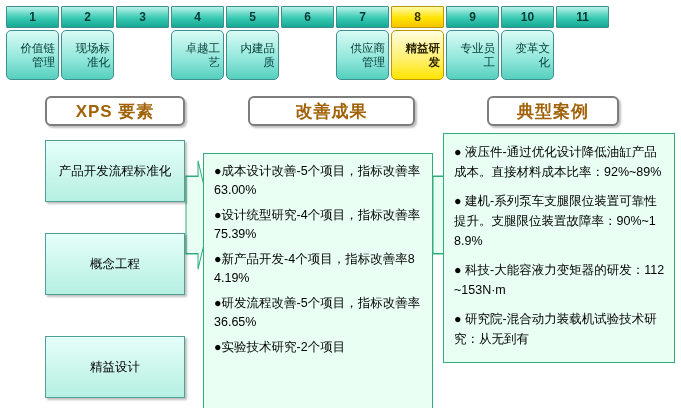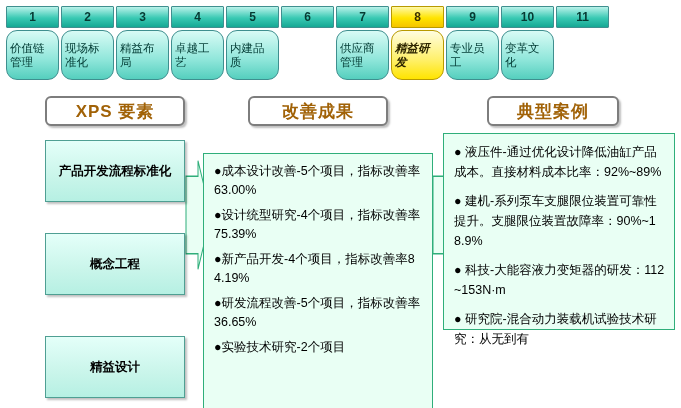--- a/index.html
+++ b/index.html
@@ -49,93 +49,92 @@
   .chain-label {
     height: 50px;
     border: 1px solid #3f8f8f;
     background: linear-gradient(#d8fbf5, #8fe6da 60%, #55cfbe);
     color: #003a33;
     font-size: 11.5px;
     line-height: 14px;
     display: flex;
     align-items: center;
     justify-content: center;
-    text-align: left;
+    text-align: right;
     padding: 0 3px;
     box-sizing: border-box;
-    border-radius: 11px;
+    border-radius: 5px;
   }
   .chain-col.highlight .chain-num {
     background: linear-gradient(#fff9a8, #ffe400 55%, #f5c400);
     border-color: #b89a00;
     color: #3a3000;
   }
   .chain-col.highlight .chain-label {
     background: linear-gradient(#fffde0, #fff06a 60%, #ffe400);
     border-color: #b89a00;
     color: #2e2600;
     font-weight: bold;
-    font-style: italic;
   }
 
   
   .hdr {
     position: absolute;
     height: 30px;
     background: #ffffff;
     border: 2px solid #7d7d7d;
     border-radius: 6px;
     display: flex;
     align-items: center;
     justify-content: center;
     font-size: 17px;
     font-weight: bold;
     color: #a16207;
     letter-spacing: 1px;
     box-shadow: 2px 2px 2px rgba(0,0,0,0.25);
     box-sizing: border-box;
   }
   #hdr-xps { left: 45px;  top: 96px; width: 140px; }
-  #hdr-res { left: 248px; top: 96px; width: 140px; text-align: right; }
+  #hdr-res { left: 248px; top: 96px; width: 167px; text-align: right; }
   #hdr-case{ left: 487px; top: 96px; width: 132px; }
 
   
   .leftbox {
     position: absolute;
     left: 45px;
     width: 140px;
     height: 62px;
     background: linear-gradient(#e4fff9, #c9f5ea 60%, #b6f0e3);
     border: 1px solid #4f9f93;
     display: flex;
     align-items: center;
     justify-content: center;
     text-align: center;
     font-size: 12.5px;
     line-height: 16px;
-    font-weight: bold;
+    font-weight: normal;
     color: #000000;
     box-shadow: 2px 2px 2px rgba(0,0,0,0.25);
     box-sizing: border-box;
     padding: 0 6px;
   }
   #lb-0 { top: 140px; }
   #lb-1 { top: 233px; }
   #lb-2 { top: 336px; }
 
   
   .panel {
     position: absolute;
     background: #e9fff4;
     border: 1px solid #2fae7a;
     box-sizing: border-box;
     padding: 8px 8px 4px 10px;
   }
   #panel-results { left: 203px; top: 133px; width: 230px; height: 266px; margin-top: 20px; }
-  #panel-cases   { left: 443px; top: 133px; width: 232px; height: 197px; }
+  #panel-cases   { left: 443px; top: 133px; width: 232px; height: 230px; }
 
   .bullet-line {
     font-size: 12.5px;
     line-height: 19px;
     color: #000000;
     margin-bottom: 6px;
     text-indent: 0;
     word-break: break-all;
   }
   #panel-cases .bullet-line { margin-bottom: 9px; line-height: 20px; }
@@ -157,21 +156,20 @@
     <div class="chain-col">
       <div class="chain-num">1</div>
       <div class="chain-label">价值链管理</div>
     </div>
     <div class="chain-col">
       <div class="chain-num">2</div>
       <div class="chain-label">现场标准化</div>
     </div>
     <div class="chain-col">
       <div class="chain-num">3</div>
-      <div class="chain-label">精益布局</div>
     </div>
     <div class="chain-col">
       <div class="chain-num">4</div>
       <div class="chain-label">卓越工艺</div>
     </div>
     <div class="chain-col">
       <div class="chain-num">5</div>
       <div class="chain-label">内建品质</div>
     </div>
     <div class="chain-col">

